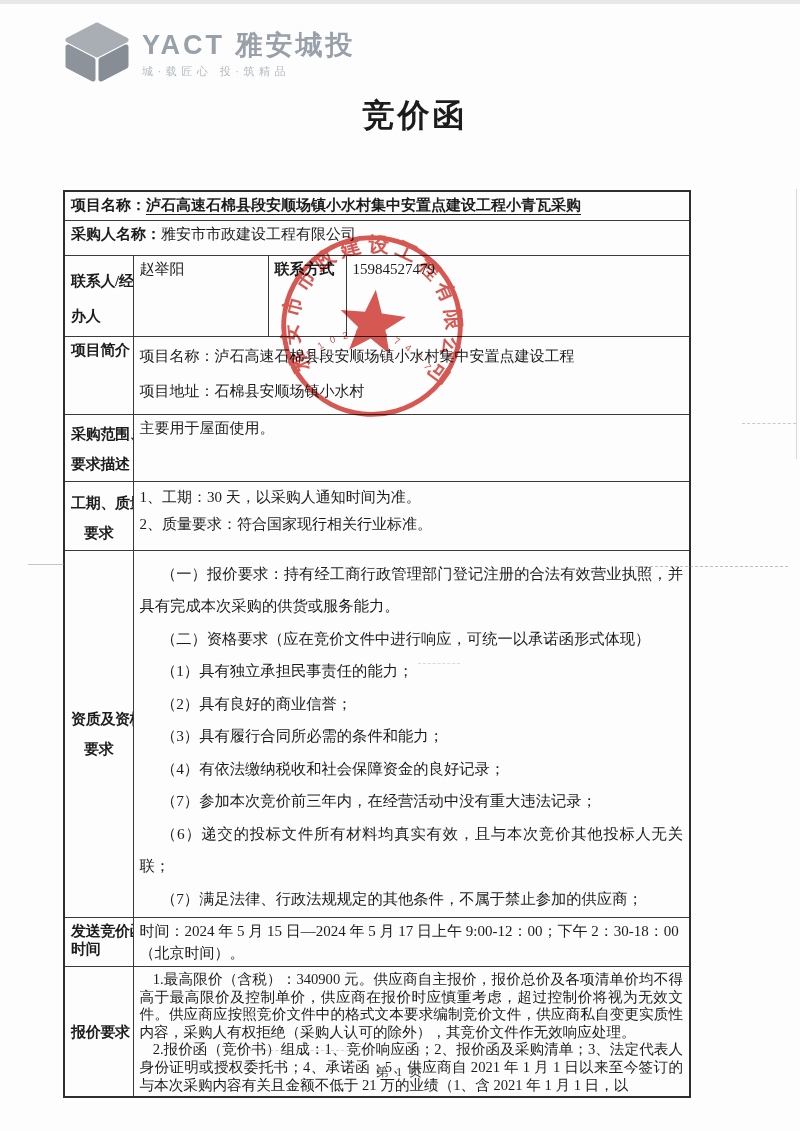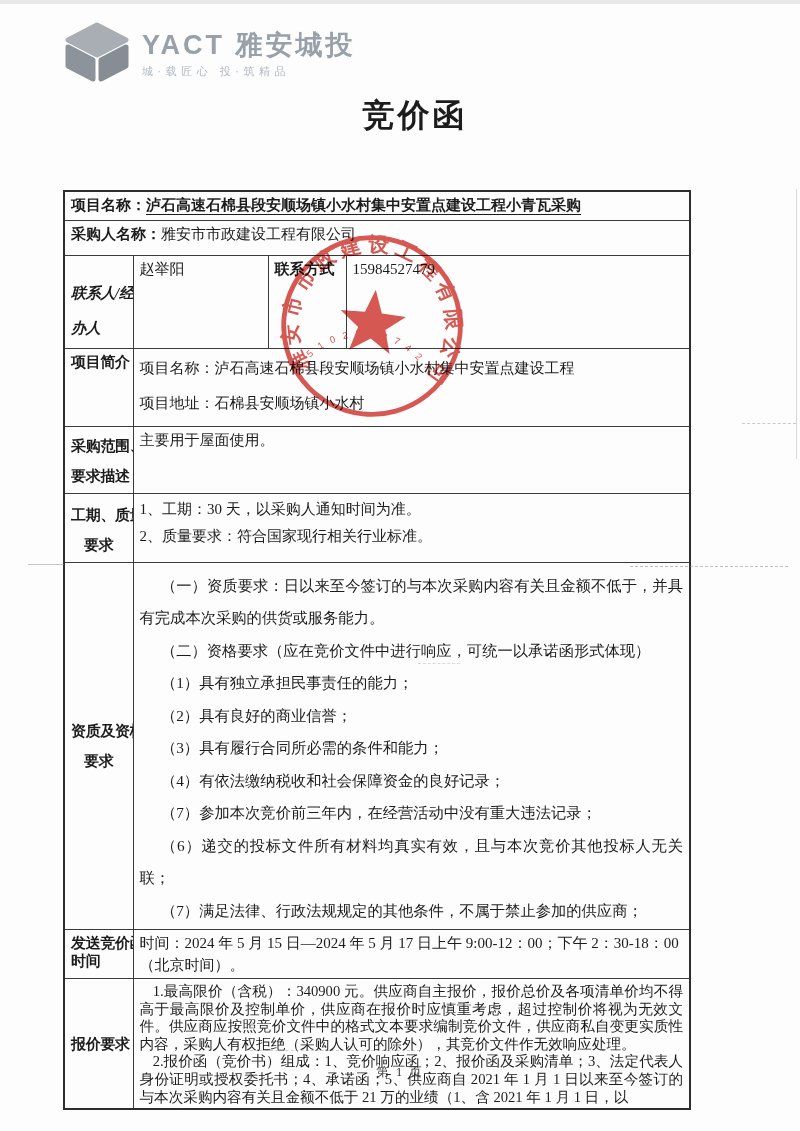--- a/index.html
+++ b/index.html
@@ -27,21 +27,21 @@
   table.doc td{border:1.5px solid #3a3a3a;vertical-align:top;padding:2px 6px;
     font-size:15px;line-height:22px;overflow:hidden;}
   td.lab{font-weight:700;font-size:13px;white-space:nowrap;padding:3px 2px 2px 5px;
     letter-spacing:-0.3px;line-height:30px;}
   td.lab .l2c{display:block;text-align:center;}
   td.lab .l2l{display:block;}
   .b{font-weight:700;}
   .uv{font-weight:700;text-decoration:underline;text-underline-offset:4px;}
   .r1 td{padding-top:4px;}
   .r3 td{padding-top:5px;}
-  .r3 td.lab{line-height:35px;padding-top:20px;font-style:italic;}
+  .r3 td.lab{line-height:35px;padding-top:8px;}
   .phone-lab{font-weight:700;font-size:14.5px;}
   .r4 td{padding-top:12px;}
   .r4 .cells div{line-height:35px;}
   .r5 td.lab{line-height:30px;padding-top:4px;}
   .r5 td{padding-top:5px;}
   .r6 td.lab{line-height:30px;padding-top:6px;}
   .r6 .cells div{line-height:27px;}
   .r6 td{padding-top:5px;}
   .r7 td.lab{vertical-align:middle;line-height:30px;}
   .r7 td.ct{padding-top:7px;font-size:15.3px;}
@@ -129,21 +129,21 @@
         <div>1、工期：30 天，以采购人通知时间为准。</div>
         <div>2、质量要求：符合国家现行相关行业标准。</div>
       </td>
     </tr>
     <tr class="r7" style="height:341px">
       <td class="lab">
         <span class="l2l">资质及资格</span>
         <span class="l2c">要求</span>
       </td>
       <td colspan="3" class="ct">
-        <p>（一）资质要求：日以来至今签订的与本次采购内容有关且金额不低于，并具有完成本次采购的供货或服务能力。</p>
+        <p>（一）报价要求：持有经工商行政管理部门登记注册的合法有效营业执照，并具有完成本次采购的供货或服务能力。</p>
         <p>（二）资格要求（应在竞价文件中进行响应，可统一以承诺函形式体现）</p>
         <p>（1）具有独立承担民事责任的能力；</p>
         <p>（2）具有良好的商业信誉；</p>
         <p>（3）具有履行合同所必需的条件和能力；</p>
         <p>（4）有依法缴纳税收和社会保障资金的良好记录；</p>
         <p>（7）参加本次竞价前三年内，在经营活动中没有重大违法记录；</p>
         <p>（6）递交的投标文件所有材料均真实有效，且与本次竞价其他投标人无关联；</p>
         <p>（7）满足法律、行政法规规定的其他条件，不属于禁止参加的供应商；</p>
       </td>
     </tr>

